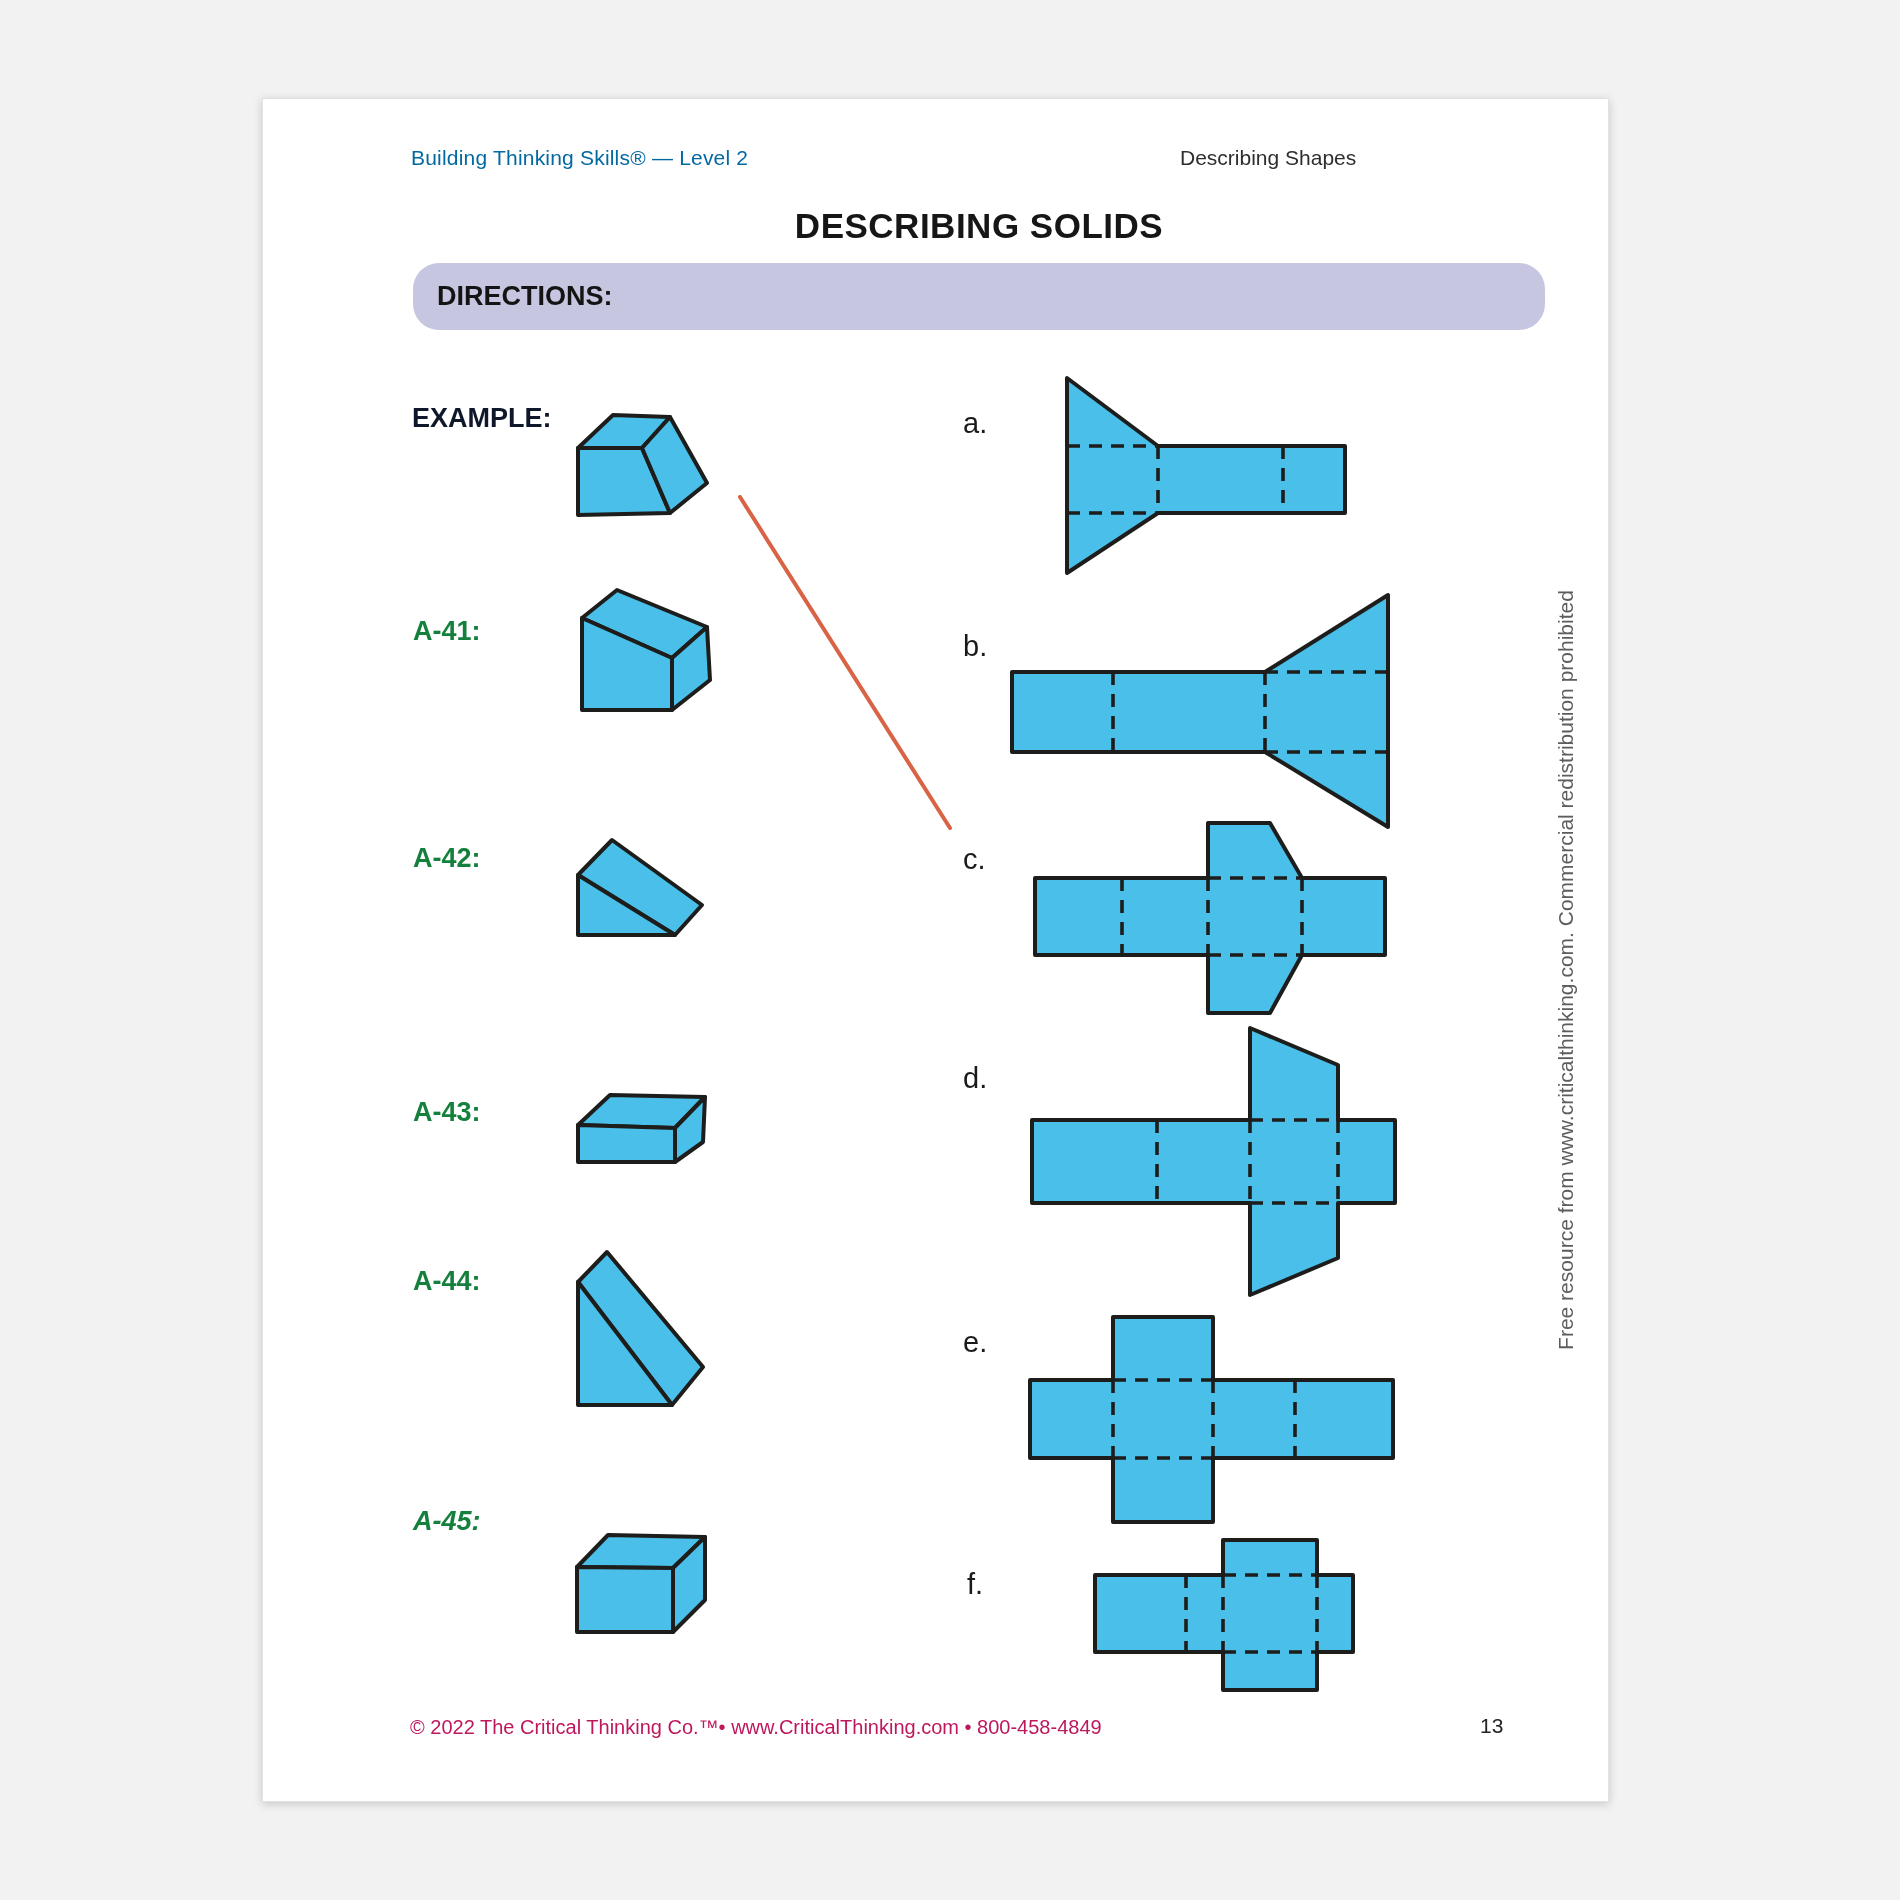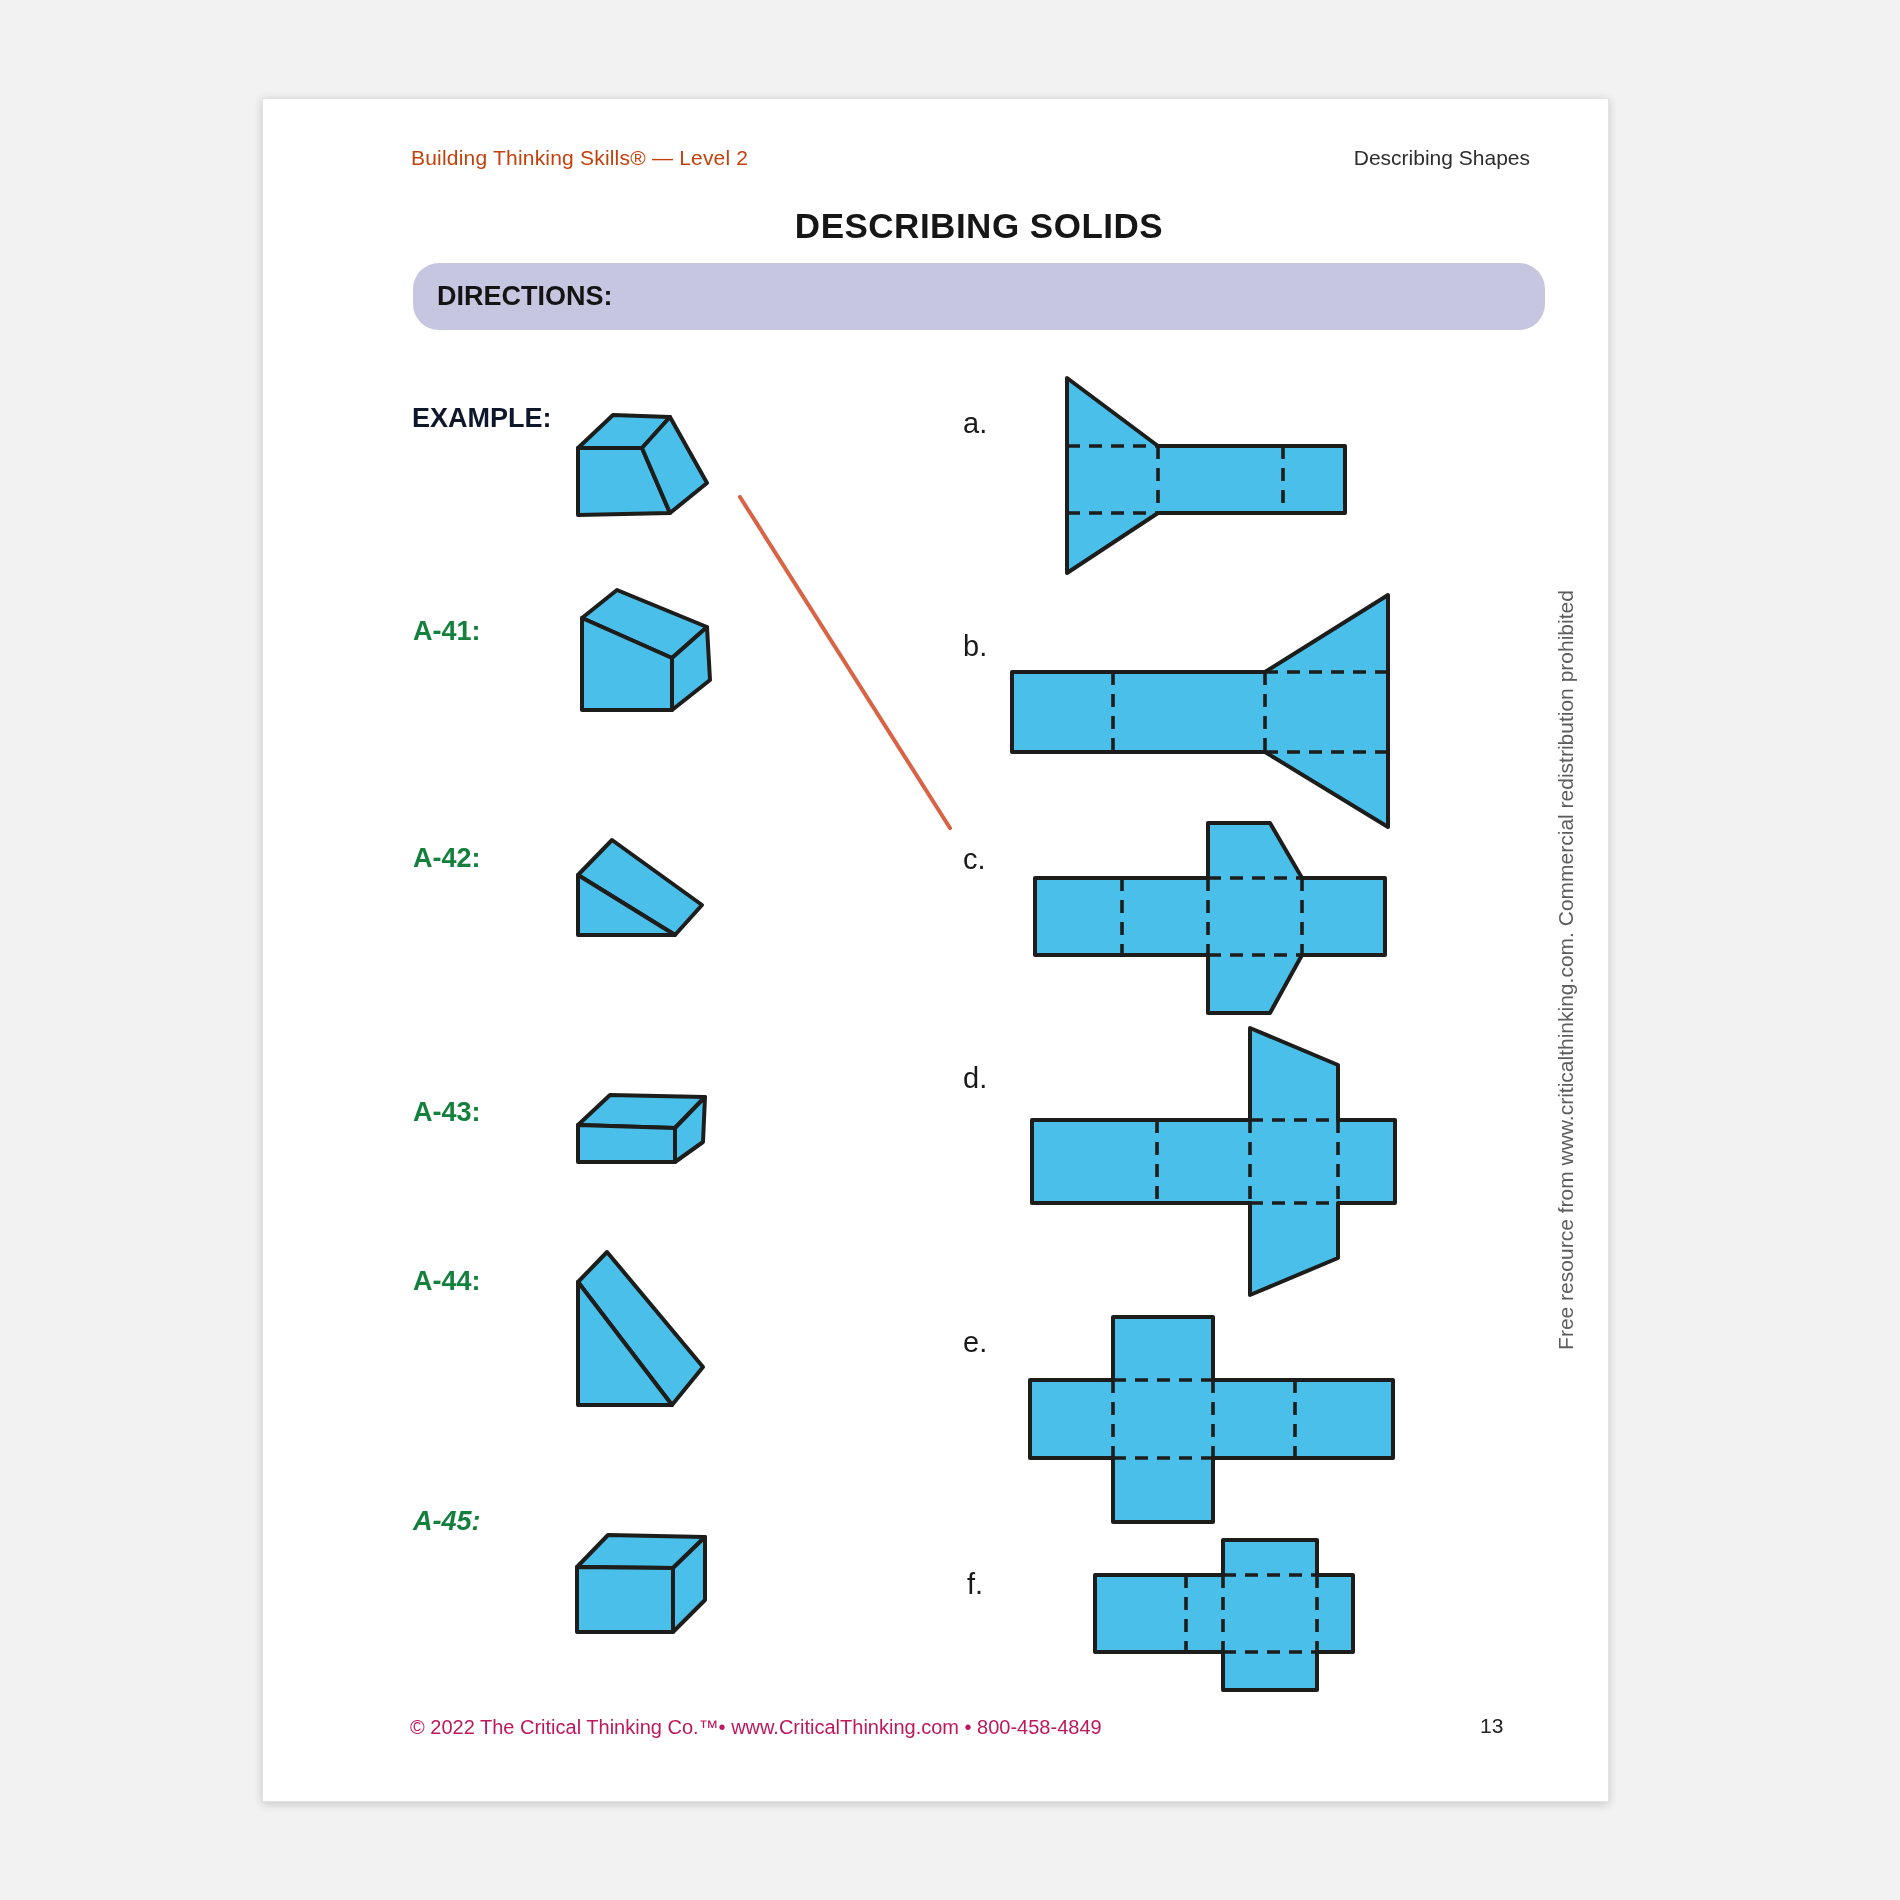--- a/index.html
+++ b/index.html
@@ -12,24 +12,24 @@
   }
   #canvas{position:absolute;left:0;top:0;width:1900px;height:1900px;}
   .page{
     position:absolute;left:262px;top:98px;width:1345px;height:1702px;
     background:#ffffff;
     border:1px solid #e2e2e2;
     box-shadow:0 2px 9px rgba(0,0,0,0.18);
   }
   .abs{position:absolute;}
   .header-left{
-    left:411px;top:146px;font-size:21px;color:#c2410c;letter-spacing:.2px;
+    left:411px;top:146px;font-size:21px;color:#0369a1;letter-spacing:.2px;
   }
   .header-right{
-    left:1180px;top:146px;width:350px;text-align:right;font-size:21px;color:#2e2e2e;
+    left:1180px;top:146px;width:350px;text-align:left;font-size:21px;color:#2e2e2e;
   }
   .title{
     left:413px;top:206px;width:1132px;text-align:center;
     font-size:35px;font-weight:bold;color:#161616;letter-spacing:.5px;
   }
   .directions-box{
     left:413px;top:263px;width:1132px;height:67px;
     border-radius:26px;
   }
   .directions-inner{

